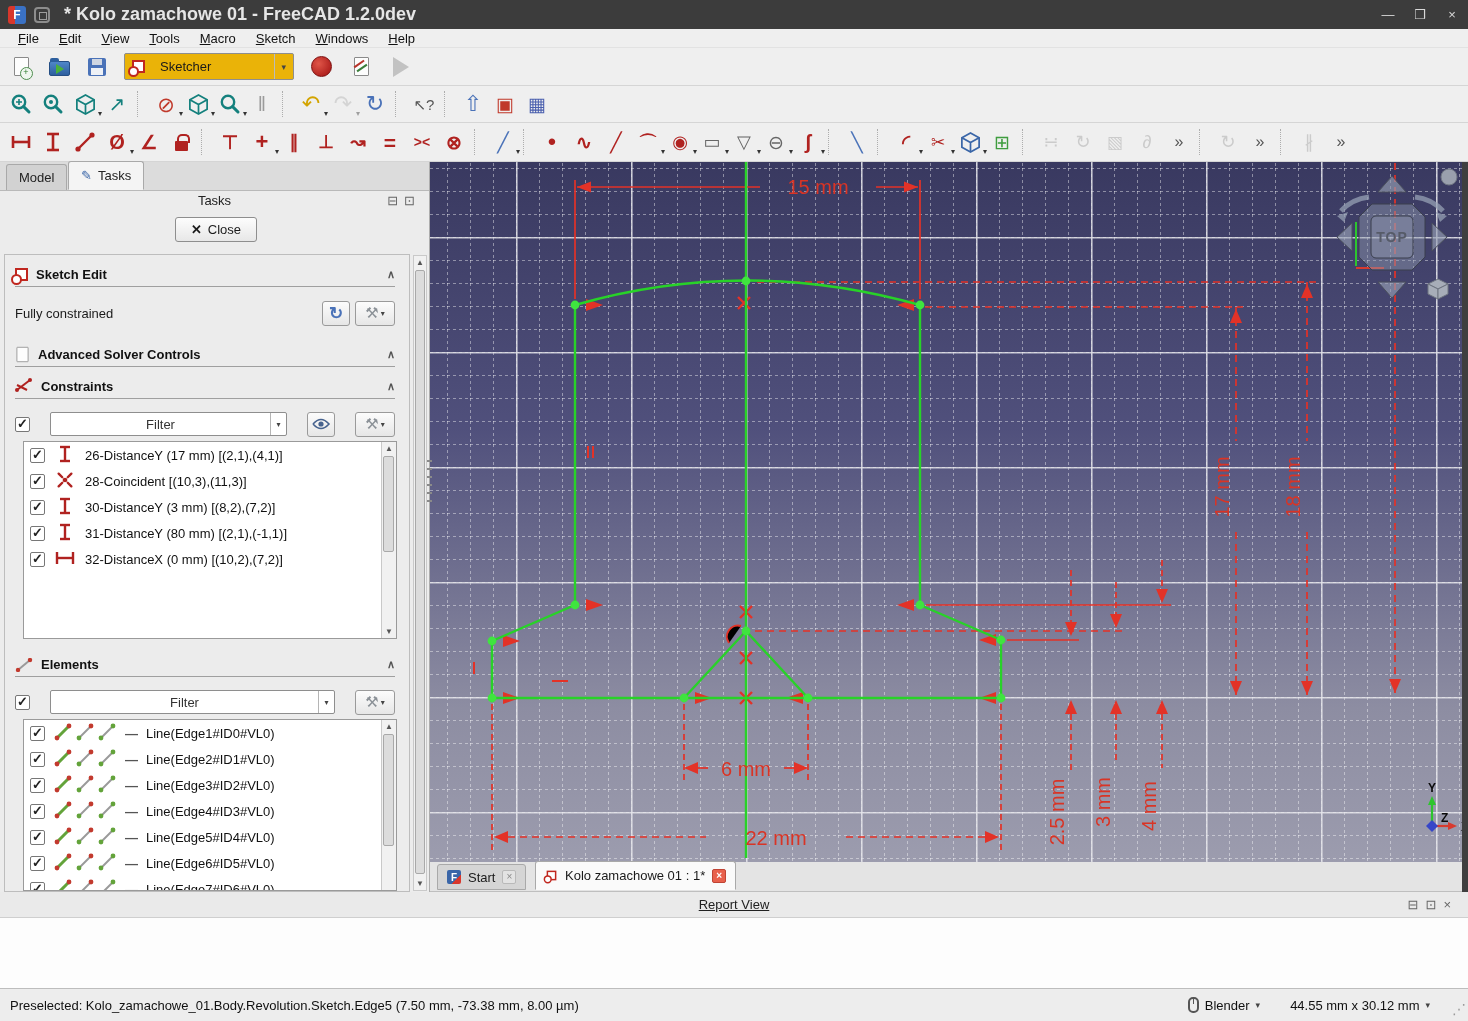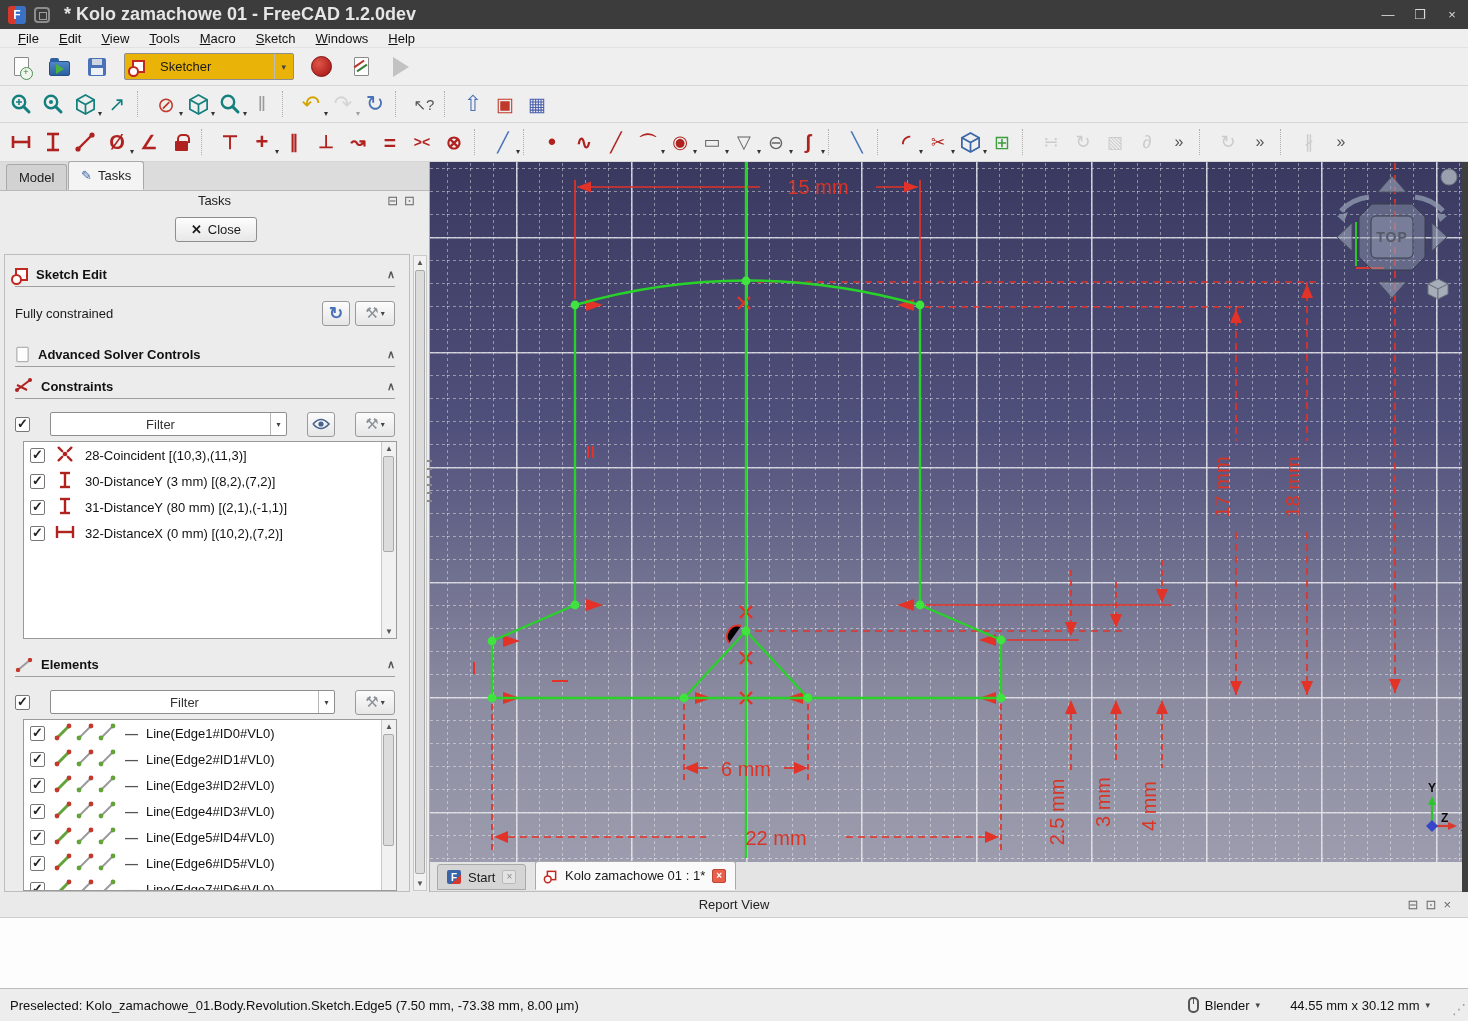--- a/index.html
+++ b/index.html
@@ -107,21 +107,21 @@
           border:1px solid #a9a9a9; border-radius:3px 3px 0 0; background:#d5d5d5; }
   .mtab.active { height:29px; background:#fafafa; border-bottom:1px solid #fafafa; }
   .mtab .ticon { width:14px; height:14px; border-radius:2px; background:linear-gradient(135deg,#3a66a8 65%, #d8372c 65%);
                  color:#fff; font-size:10px; font-weight:bold; display:flex; align-items:center; justify-content:center; }
   .mtab .tclose { width:14px; height:14px; border:1px solid #b9b9b9; border-radius:2px; background:#e3e3e3; color:#8a8a8a;
                   font-size:10px; line-height:12px; text-align:center; }
   .mtab.active .tclose { background:#e8604c; border-color:#bf4434; color:#fff; font-weight:bold; }
 
   
   .report { position:absolute; left:0; top:892px; width:1468px; height:96px; background:#fdfdfd; }
-  .rhead { position:relative; height:26px; background:#eaeaea; border-bottom:1px solid #cfcfcf; text-align:center; line-height:26px; color:#222; }
+  .rhead { position:relative; height:26px; background:#eaeaea; border-bottom:1px solid #cfcfcf; text-align:center; line-height:26px; color:#222;text-decoration:underline; }
   .rhead .picons { position:absolute; right:10px; top:0; color:#666; letter-spacing:7px; font-size:13px; }
 
   
   .statusbar { position:absolute; left:0; top:988px; width:1468px; height:33px; background:#ededed; border-top:1px solid #bdbdbd;
                display:flex; align-items:center; padding:0 10px; color:#111; }
   .sright { margin-left:auto; display:flex; align-items:center; gap:6px; margin-right:28px; }
   .mouse-ic { width:11px; height:16px; border:2px solid #555; border-radius:5px; position:relative; }
   .mouse-ic::after { content:""; position:absolute; left:3px; top:-1px; width:1px; height:6px; background:#555; }
   .sarr { font-size:9px; color:#444; }
   .grip { position:absolute; right:4px; bottom:4px; color:#9a9a9a; font-size:14px; letter-spacing:-2px; }
@@ -482,20 +482,31 @@
               <path d="M2 7q8-9 16 0q-8 9-16 0" fill="none" stroke="#46628e" stroke-width="1.6"></path>
               <circle cx="10" cy="7" r="2.6" fill="#46628e"></circle>
             </svg>
         </span>
         <span class="sqbtn" style="width:40px;">
             <span style="color:#8a9096;font-size:15px;">⚒</span>
             <span class="dd2">▾</span>
           </span>
       </div>
       <div class="listbox" id="constraint-list" style="top:186px;height:198px;">
+        <div class="lrow">
+            <span class="checkbox on"></span>
+            <span style="width:24px;text-align:center;"><svg width="14" height="20" viewBox="0 0 14 20">
+                <g stroke="#b02220" stroke-width="2.4">
+                  <line x1="7" y1="3" x2="7" y2="17"></line>
+                  <line x1="2" y1="3" x2="12" y2="3"></line>
+                  <line x1="2" y1="17" x2="12" y2="17"></line>
+                </g>
+              </svg></span>
+            <span class="lbl">26-DistanceY (17 mm) [(2,1),(4,1)]</span>
+          </div>
           <div class="lrow">
             <span class="checkbox on"></span>
             <span style="width:24px;text-align:center;"><svg width="20" height="20" viewBox="0 0 22 22">
                 <g stroke="#b02220" stroke-width="2.6" stroke-linecap="round">
                   <line x1="4" y1="4" x2="8" y2="8"></line>
                   <line x1="18" y1="4" x2="14" y2="8"></line>
                   <line x1="4" y1="18" x2="8" y2="14"></line>
                   <line x1="18" y1="18" x2="14" y2="14"></line>
                 </g>
                 <circle cx="11" cy="11" r="2.6" fill="#b02220"></circle>

